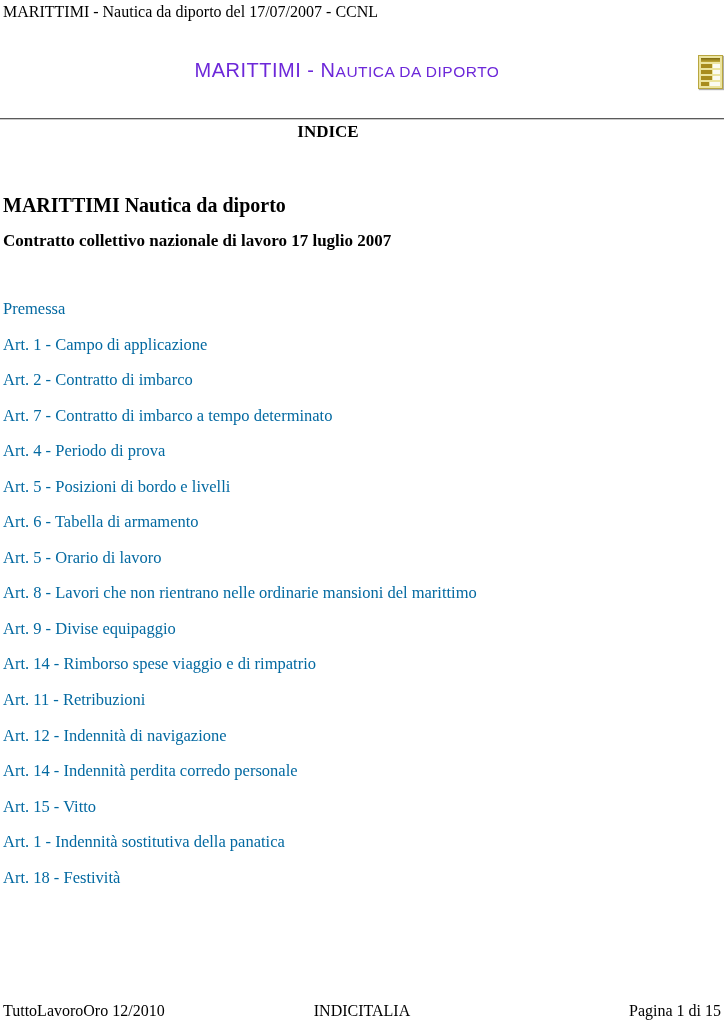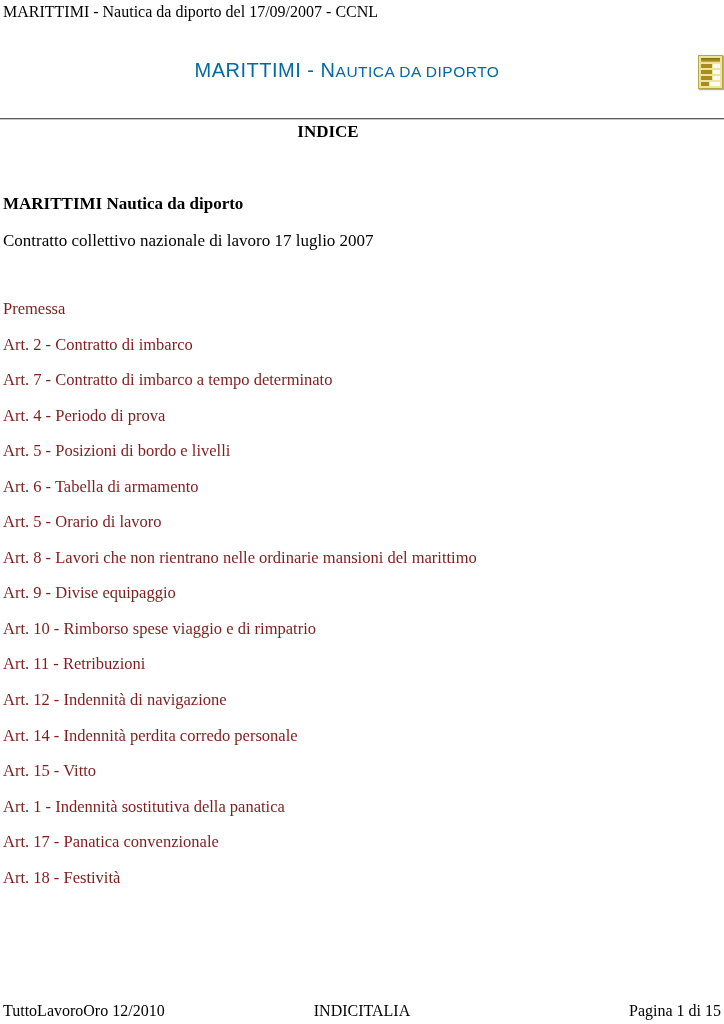--- a/index.html
+++ b/index.html
@@ -22,21 +22,21 @@
   }
 
   .doc-title {
     position: absolute;
     top: 59px;
     left: 0;
     width: 694px;
     text-align: center;
     font-family: "Liberation Sans", sans-serif;
     font-size: 20px;
-    color: #0369a1;
+    color: #6d28d9;
     letter-spacing: 0.5px;
     white-space: nowrap;
   }
   .doc-title .small { font-size: 15.5px; }
 
   
   .note-icon {
     position: absolute;
     top: 55px;
     right: 1px;
@@ -76,43 +76,43 @@
     width: 656px;
     text-align: center;
     font-size: 17px;
     font-weight: bold;
   }
 
   .subject {
     position: absolute;
     top: 194px;
     left: 3px;
-    font-size: 17px;
+    font-size: 20px;
     font-weight: bold;
   }
   .contract {
     position: absolute;
     top: 231px;
     left: 3px;
     font-size: 17px;
-    font-weight: normal;
+    font-weight: bold;
   }
 
   .toc {
     position: absolute;
     top: 299px;
     left: 3px;
     right: 0;
   }
   .toc-link {
     display: block;
     height: 35.55px;
     font-size: 16.5px;
     line-height: 19px;
-    color: #7f1d1d;
+    color: #0369a1;
     text-decoration: none;
     cursor: pointer;
     white-space: nowrap;
   }
 
   .footer {
     position: absolute;
     top: 1002px;
     left: 3px;
     right: 3px;
@@ -120,21 +120,21 @@
   }
   .footer .f-left   { position: absolute; left: 0; top: 0; white-space: nowrap; }
   .footer .f-center { position: absolute; left: 0; right: 0; top: 0; text-align: center; white-space: nowrap; }
   .footer .f-right  { position: absolute; right: 0; top: 0; white-space: nowrap; }
 </style>
 </head>
 <body>
 
 <div id="page">
 
-  <div class="header-note">MARITTIMI - Nautica da diporto del 17/09/2007 - CCNL</div>
+  <div class="header-note">MARITTIMI - Nautica da diporto del 17/07/2007 - CCNL</div>
 
   <div class="doc-title"><span>MARITTIMI - N</span><span class="small">AUTICA DA DIPORTO</span></div>
 
   <div class="note-icon">
     <div class="ni-full"></div>
     <div class="ni-row">
       <span class="ni-dark"></span>
         <span class="ni-white"></span>
     </div>
     <div class="ni-row">
@@ -154,35 +154,35 @@
   <div class="rule"></div>
 
   <div class="indice">INDICE</div>
 
   <div class="subject">MARITTIMI Nautica da diporto</div>
 
   <div class="contract">Contratto collettivo nazionale di lavoro 17 luglio 2007</div>
 
   <div class="toc" id="index-list">
       <a class="toc-link">Premessa</a>
+      <a class="toc-link">Art. 1 - Campo di applicazione</a>
       <a class="toc-link">Art. 2 - Contratto di imbarco</a>
       <a class="toc-link">Art. 7 - Contratto di imbarco a tempo determinato</a>
       <a class="toc-link">Art. 4 - Periodo di prova</a>
       <a class="toc-link">Art. 5 - Posizioni di bordo e livelli</a>
       <a class="toc-link">Art. 6 - Tabella di armamento</a>
       <a class="toc-link">Art. 5 - Orario di lavoro</a>
       <a class="toc-link">Art. 8 - Lavori che non rientrano nelle ordinarie mansioni del marittimo</a>
       <a class="toc-link">Art. 9 - Divise equipaggio</a>
-      <a class="toc-link">Art. 10 - Rimborso spese viaggio e di rimpatrio</a>
+      <a class="toc-link">Art. 14 - Rimborso spese viaggio e di rimpatrio</a>
       <a class="toc-link">Art. 11 - Retribuzioni</a>
       <a class="toc-link">Art. 12 - Indennità di navigazione</a>
       <a class="toc-link">Art. 14 - Indennità perdita corredo personale</a>
       <a class="toc-link">Art. 15 - Vitto</a>
       <a class="toc-link">Art. 1 - Indennità sostitutiva della panatica</a>
-      <a class="toc-link">Art. 17 - Panatica convenzionale</a>
       <a class="toc-link">Art. 18 - Festività</a>
     </div>
 
   <div class="footer">
     <span class="f-left">TuttoLavoroOro 12/2010</span>
     <span class="f-center">INDICITALIA</span>
     <span class="f-right">Pagina 1 di 15</span>
   </div>
 
 </div>

